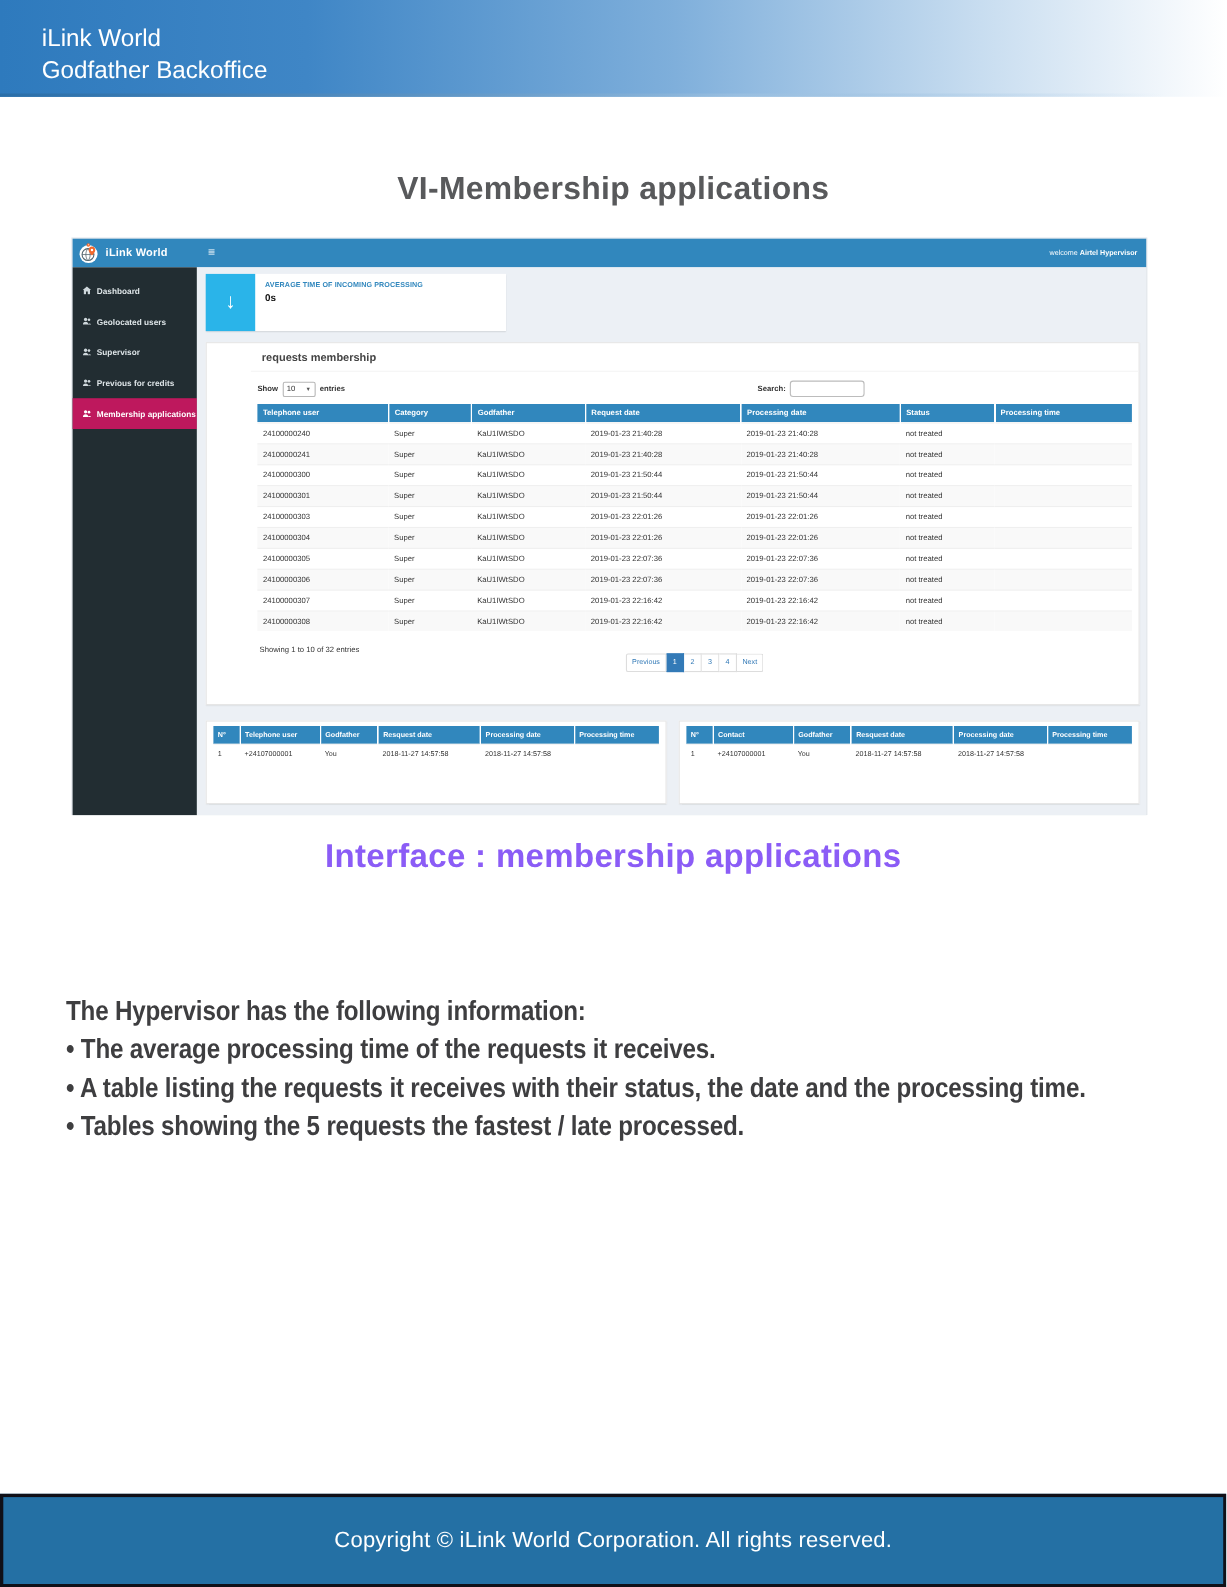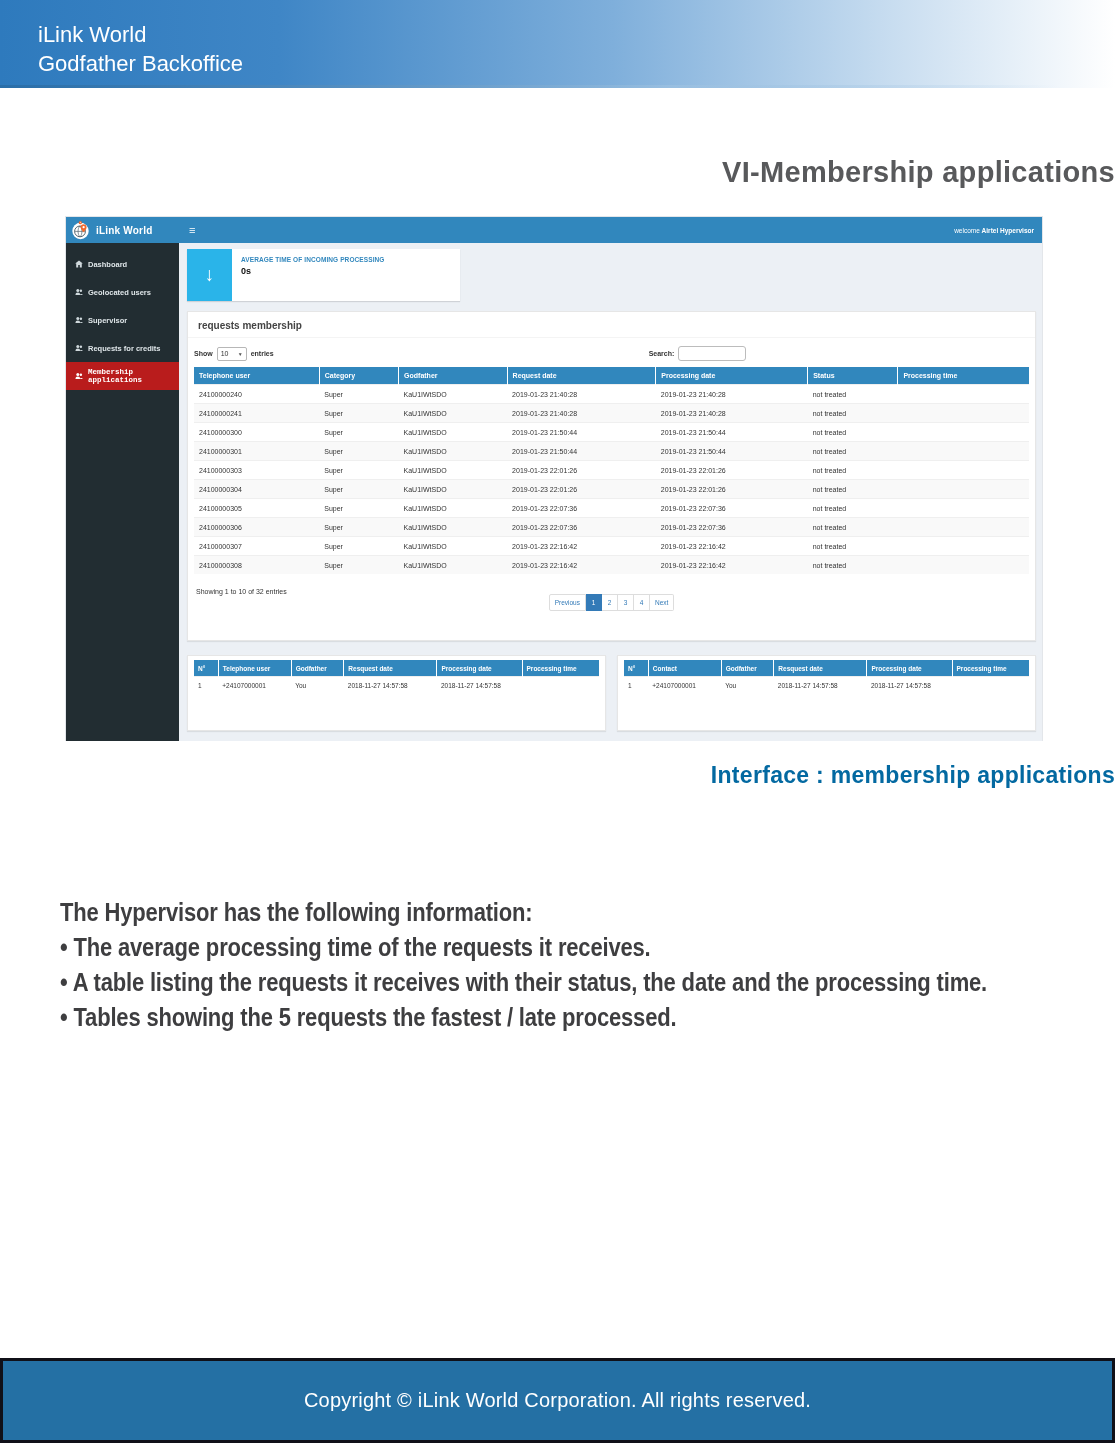--- a/index.html
+++ b/index.html
@@ -7,53 +7,53 @@
   body { font-family:"Liberation Sans", sans-serif; }
   .doc-page { position:relative; width:1115px; height:1443px; background:#fff; overflow:hidden; }
 
   
   .doc-header { height:88px; padding:20px 0 0 38px;
     background:linear-gradient(90deg,#2e7abd 0%,#3f86c6 25%,#7fafdb 55%,#c8ddf0 80%,#ffffff 100%);
     color:#fff; font-size:22px; line-height:29px; font-weight:400; position:relative; }
   .doc-header::after { content:""; position:absolute; left:0; bottom:0; height:3px; width:100%;
     background:linear-gradient(90deg,#2a6ea8 0%,rgba(160,195,225,.6) 60%,rgba(255,255,255,0) 95%); }
 
-  .doc-title { margin-top:68px; text-align:right; font-size:29px; font-weight:bold; color:#58595b; letter-spacing:.3px; }
+  .doc-title { margin-top:68px; text-align:center; font-size:29px; font-weight:bold; color:#58595b; letter-spacing:.3px; }
   .doc-note { margin:24px 0 0 68px; font-size:21px; color:#414042; }
 
   
   .shot { position:relative; margin:27px 0 0 65px; width:978px; height:525px;
     background:#ecf0f5; border:1px solid #e3e6ea; font-family:"Liberation Sans", sans-serif; }
   .topbar { display:flex; height:26px; background:#3187bd; }
   .logo-area { width:113px; display:flex; align-items:center; gap:6px; padding-left:5px; }
   .logo-circle { width:19px; height:19px; display:inline-block; }
   .brand { color:#fff; font-size:10px; font-weight:bold; letter-spacing:.2px; }
   .navbar { flex:1; display:flex; align-items:center; justify-content:space-between; padding:0 8px 0 10px; }
   .hamburger { color:#fff; font-size:11px; cursor:pointer; }
   .welcome { color:#fff; font-size:6.5px; }
   .welcome b { font-weight:bold; }
 
   .app-body { display:flex; height:498px; }
   .sidebar { width:113px; background:#222d32; padding-top:7px; flex-shrink:0; }
   .side-item { display:flex; align-items:center; gap:5px; height:28px; padding-left:9px;
     color:#dfe6e9; font-size:7.5px; font-weight:600; cursor:pointer; }
   .side-item svg { flex-shrink:0; }
-  .side-item.active { background:#b91c1c; color:#ffffff;font-family:Liberation Mono, monospace; }
+  .side-item.active { background:#be185d; color:#ffffff; }
 
   .app-main { flex:1; padding:6px 6px 0 8px; background:#ecf0f5; overflow:hidden; }
 
   .stat-card { width:273px; height:52px; background:#fff; display:flex; box-shadow:0 1px 1px rgba(0,0,0,.12); margin-bottom:10px; }
   .stat-icon { width:45px; background:#2ab4e9; color:#fff; display:flex; align-items:center; justify-content:center;
     font-size:19px; font-weight:bold; }
   .stat-body { padding:7px 0 0 9px; }
   .stat-label { color:#3187bd; font-size:6.5px; font-weight:bold; letter-spacing:.1px; }
   .stat-value { color:#111; font-size:9px; font-weight:bold; margin-top:3px; }
 
   .panel { background:#fff; border:1px solid #e6e6e6; box-shadow:0 1px 1px rgba(0,0,0,.08); }
-  .main-panel { height:330px; margin-bottom:14px; }
+  .main-panel { height:330px; margin-bottom:14px;padding-left:40px; }
   .panel-title { padding:8px 10px 6px 10px; font-size:10px; font-weight:bold; color:#444; border-bottom:1px solid #f4f4f4; }
 
   .controls { display:flex; align-items:center; padding:8px 6px 6px 6px; font-size:7px; font-weight:bold; color:#333; }
   .show-ctl { display:flex; align-items:center; gap:4px; }
   .select-box { display:inline-flex; align-items:center; justify-content:space-between; width:30px; height:14px;
     border:1px solid #b7b7b7; border-radius:2px; padding:0 3px; background:#fff; cursor:pointer; font-weight:normal; }
   .select-box .caret { font-size:5px; color:#555; }
   .search-ctl { display:flex; align-items:center; gap:4px; margin-left:375px; }
   .search-ctl input { width:68px; height:15px; border:1px solid #bcbcbc; border-radius:3px; font-size:7px; padding:0 3px; }
 
@@ -82,21 +82,21 @@
   .small-panel { flex:1; height:76px; }
   .small-panel .panel-title { font-size:8.5px; border-bottom:1px solid #f1f1f1; padding:7px 9px 5px 9px; }
   .small-panel table.dt { font-size:6.5px; margin-top:4px; }
   .small-panel table.dt thead th { font-size:6.5px; padding:4.5px 4px; }
   .small-panel table.dt tbody td { padding:5px 4px; }
   .small-table th:nth-child(1){width:6%} .small-table th:nth-child(2){width:18%}
   .small-table th:nth-child(3){width:13%} .small-table th:nth-child(4){width:23%}
   .small-table th:nth-child(5){width:21%} .small-table th:nth-child(6){width:19%}
 
   
-  .doc-caption { margin-top:21px; text-align:right; font-size:23px; font-weight:bold; color:#0369a1; letter-spacing:.3px; }
+  .doc-caption { margin-top:21px; text-align:center; font-size:30px; font-weight:bold; color:#8b5cf6; letter-spacing:.3px; }
   .info-block { margin:106px 0 0 60px; width:1145px; font-size:25px; font-weight:bold; color:#3e3e40;
     line-height:35px; transform:scaleX(0.88); transform-origin:0 0; letter-spacing:-0.2px; }
 
   
   .doc-footer { position:absolute; left:0; top:1358px; width:1115px; height:85px; background:#2470a4;
     border:3px solid #101018; display:flex; align-items:center; justify-content:center; }
   .doc-footer span { color:#fff; font-size:20px; letter-spacing:.2px; }
 </style>
 </head>
 <body>
@@ -163,21 +163,21 @@
             </svg>
           <span>Supervisor</span>
         </div>
         <div class="side-item">
           <svg width="8" height="8" viewBox="0 0 8 8">
               <circle cx="2.8" cy="2.4" r="1.5" fill="#cfd8dc"></circle>
               <path d="M0.4 7 a2.4 2.4 0 0 1 4.8 0 Z" fill="#cfd8dc"></path>
               <circle cx="5.9" cy="2.7" r="1.2" fill="#cfd8dc"></circle>
               <path d="M4.7 7 a1.9 1.9 0 0 1 3.2 0 Z" fill="#cfd8dc"></path>
             </svg>
-          <span>Requests for credits</span>
+          <span>Previous for credits</span>
         </div>
         <div class="side-item active">
           <svg width="8" height="8" viewBox="0 0 8 8">
               <circle cx="2.8" cy="2.4" r="1.5" fill="#ffffff"></circle>
               <path d="M0.4 7 a2.4 2.4 0 0 1 4.8 0 Z" fill="#ffffff"></path>
               <circle cx="5.9" cy="2.7" r="1.2" fill="#ffffff"></circle>
               <path d="M4.7 7 a1.9 1.9 0 0 1 3.2 0 Z" fill="#ffffff"></path>
             </svg>
           <span>Membership applications</span>
         </div>

